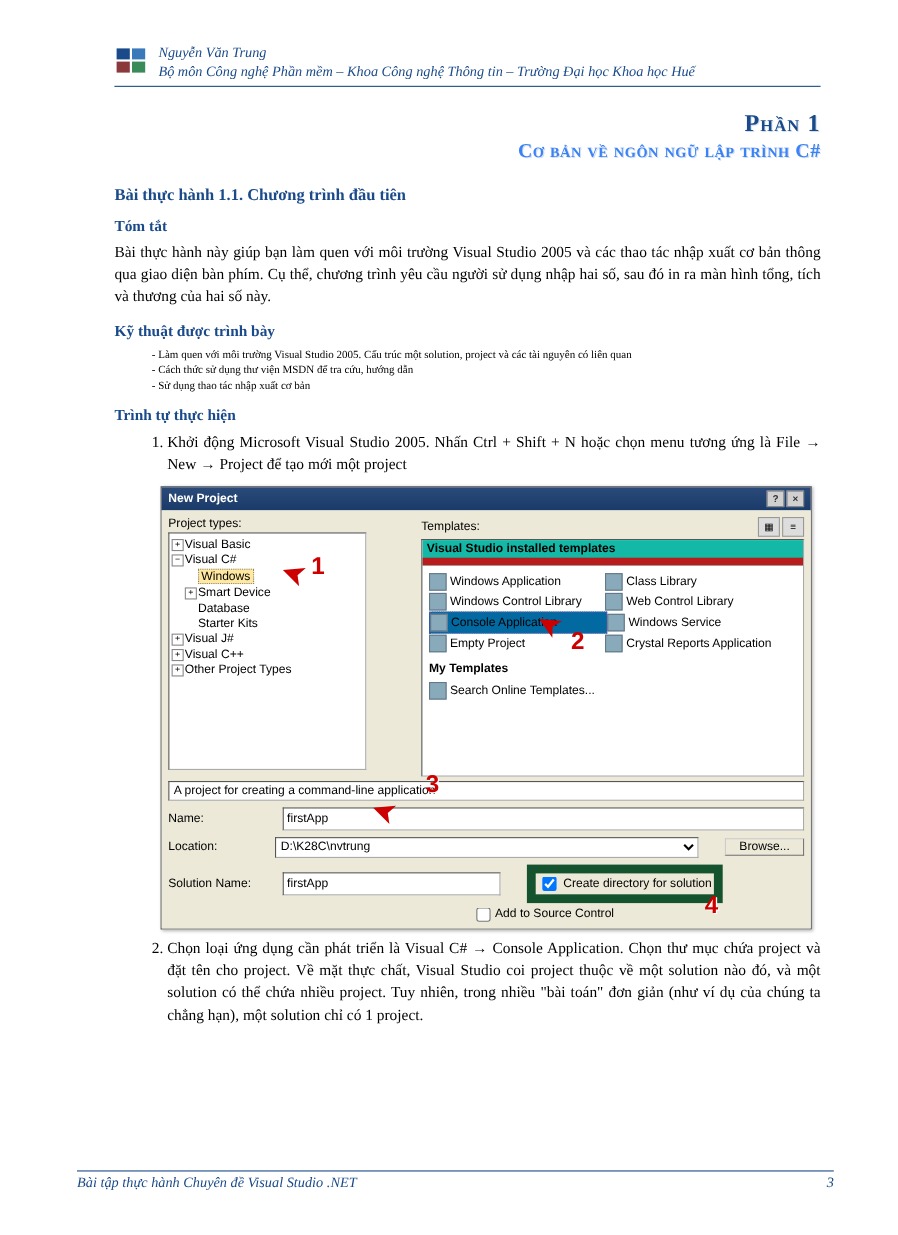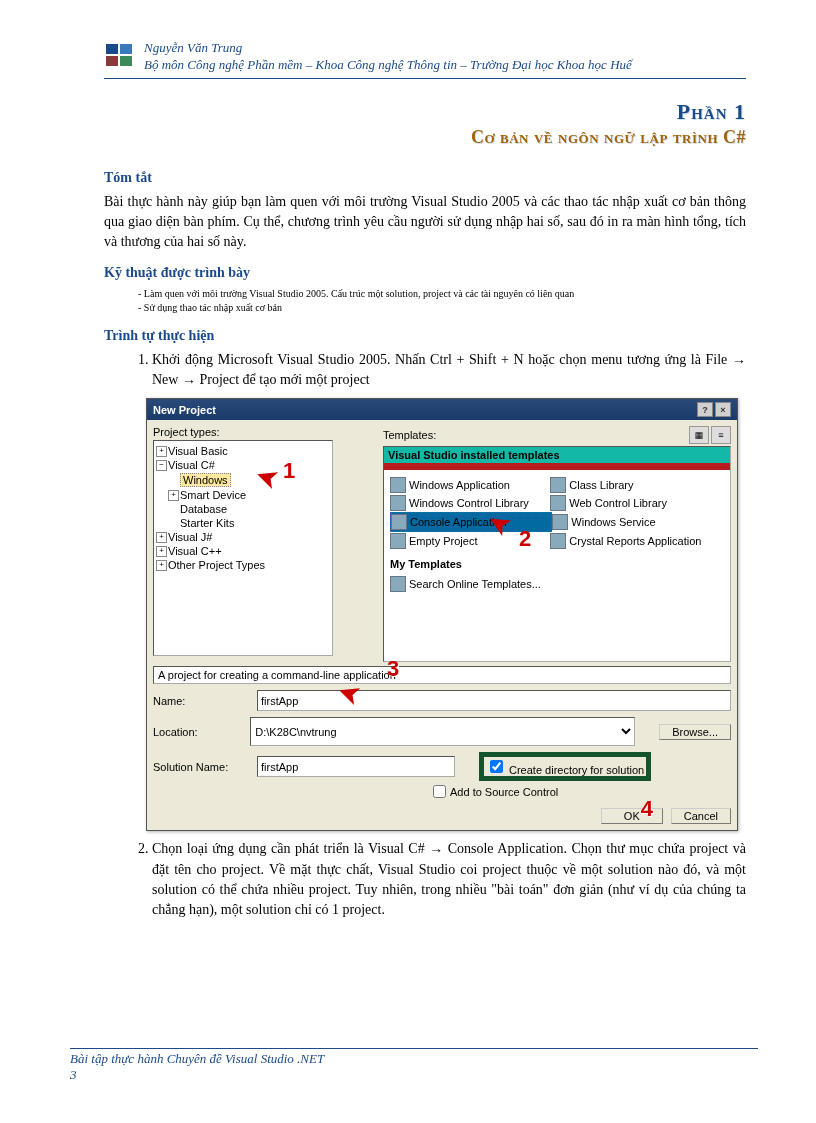--- a/index.html
+++ b/index.html
@@ -44,21 +44,21 @@
     color: #1a4a8a;
     font-weight: bold;
     font-variant: small-caps;
     font-size: 22px;
     letter-spacing: 1px;
     margin-bottom: 2px;
     text-shadow: 1px 1px 0 rgba(100,150,200,0.3);
   }
   .part-subtitle {
     text-align: right;
-    color: #a16207;
+    color: #3b82f6;
     font-weight: bold;
     font-variant: small-caps;
     font-size: 18px;
     letter-spacing: 0.5px;
     margin-bottom: 22px;
     text-shadow: 1px 1px 0 rgba(100,150,200,0.3);
   }
   h2 {
     color: #1a4a8a;
     font-size: 15px;
@@ -135,44 +135,44 @@
   .tmpl-sel { background:#0369a1; border:1px dotted #55a; }
   .templates-sub { font-weight:bold; margin:6px 0 3px 4px; }
   .view-icons { position:absolute; right:2px; top:-22px; display:flex; gap:2px; }
   .view-icons span { width:18px; height:16px; border:1px solid #999; background:#ddd; display:flex; align-items:center; justify-content:center; font-size:9px;}
   .desc-bar { background:#fff; border:1px inset #aaa; padding:2px 4px; margin-top:4px; }
   .form-row { display:flex; align-items:center; gap:24px; margin-top:6px; }
   .form-row label { width:80px; }
   .form-row input[type=text] {
     flex:1; border:1px inset #aaa; background:#fff; padding:1px 3px; font-family:inherit; font-size:11px; height:17px;
   }
-  .form-row select { width:420px; border:1px inset #aaa; background:#fff; font-size:11px; height:29px; }
+  .form-row select { width:420px; border:1px inset #aaa; background:#fff; font-size:11px; height:19px; }
   .btn {
     border:1px outset #ccc; background:#ece9d8; padding:1px 12px; font-size:11px; font-family:inherit; cursor:default;
   }
   .chk-row { display:flex; align-items:center; gap:4px; margin-left:280px; margin-top:4px; }
   .chk-row input { margin:0; }
-  .chk-box-red { border:5px solid #14532d; padding:0 2px; display:inline-flex; align-items:flex-end; gap:3px;}
+  .chk-box-red { border:8px solid #14532d; padding:0 2px; display:inline-flex; align-items:center; gap:3px;}
   .dialog-buttons { display:flex; justify-content:flex-end; gap:8px; margin-top:10px; }
   .callout {
     position:absolute; font-weight:bold; color:#c00; font-size:22px; font-family:Arial,sans-serif;
     text-shadow:1px 1px 0 #fff;
   }
   .callout-arrow {
     position:absolute; color:#c00; font-size:28px; transform-origin:center;
   }
   
   .footer {
     position: absolute;
     bottom: 40px;
     left: 70px;
     right: 58px;
   }
   hr.bot-line { border:none; border-top:1px solid #1a4a8a; margin:0 0 2px 0; }
-  .footer-row { display:flex; justify-content:space-between; color:#1a4a8a; font-style:italic; font-size:13px;flex-direction:column; }
+  .footer-row { display:flex; justify-content:space-between; color:#1a4a8a; font-style:italic; font-size:13px; }
 </style>
 </head>
 <body>
 
 <div class="page">
 
   <div class="header">
     <svg class="logo" viewBox="0 0 32 28">
       <rect x="2" y="4" width="12" height="10" fill="#1a4a8a"></rect>
       <rect x="16" y="4" width="12" height="10" fill="#3a7aba"></rect>
@@ -182,27 +182,29 @@
     <div class="header-text">
       <div class="name">Nguyễn Văn Trung</div>
       <div class="dept">Bộ môn Công nghệ Phần mềm – Khoa Công nghệ Thông tin – Trường Đại học Khoa học Huế</div>
     </div>
   </div>
   <hr class="top-line">
 
   <div class="part-title">Phần 1</div>
   <div class="part-subtitle">Cơ bản về ngôn ngữ lập trình C#</div>
 
+  <h2>Bài thực hành 1.1. Chương trình đầu tiên</h2>
 
   <h3>Tóm tắt</h3>
   <p>Bài thực hành này giúp bạn làm quen với môi trường Visual Studio 2005 và các thao tác nhập xuất cơ bản thông qua giao diện bàn phím. Cụ thể, chương trình yêu cầu người sử dụng nhập hai số, sau đó in ra màn hình tổng, tích và thương của hai số này.</p>
 
   <h3>Kỹ thuật được trình bày</h3>
   <ul class="dash">
     <li>Làm quen với môi trường Visual Studio 2005. Cấu trúc một solution, project và các tài nguyên có liên quan</li>
+    <li>Cách thức sử dụng thư viện MSDN để tra cứu, hướng dẫn</li>
     <li>Sử dụng thao tác nhập xuất cơ bản</li>
   </ul>
 
   <h3>Trình tự thực hiện</h3>
   <ol class="steps">
     <li>Khởi động Microsoft Visual Studio 2005. Nhấn Ctrl + Shift + N hoặc chọn menu tương ứng là File → New → Project để tạo mới một project</li>
   </ol>
 
   <div class="dialog">
     <div class="dialog-title">
@@ -302,24 +304,20 @@
         <span class="chk-box-red">
           <input type="checkbox" checked="" style="">
           <span>Create directory for solution</span>
         </span>
       </div>
       <div class="chk-row">
         <input type="checkbox" style="">
         <span>Add to Source Control</span>
       </div>
 
-      <div class="dialog-buttons">
-        <button class="btn" style="padding:1px 22px;">OK</button>
-        <button class="btn">Cancel</button>
-      </div>
 
       <span class="callout" style="top:38px; left:136px;">1</span>
       <span class="callout-arrow" style="top:42px; left:108px; transform:rotate(200deg);">➤</span>
       <span class="callout" style="top:106px; left:372px;">2</span>
       <span class="callout-arrow" style="top:88px; left:340px; transform:rotate(210deg);">➤</span>
       <span class="callout" style="top:236px; left:240px;">3</span>
       <span class="callout-arrow" style="top:258px; left:190px; transform:rotate(200deg);">➤</span>
       <span class="callout" style="bottom:8px; right:84px;">4</span>
     </div>
   </div>

